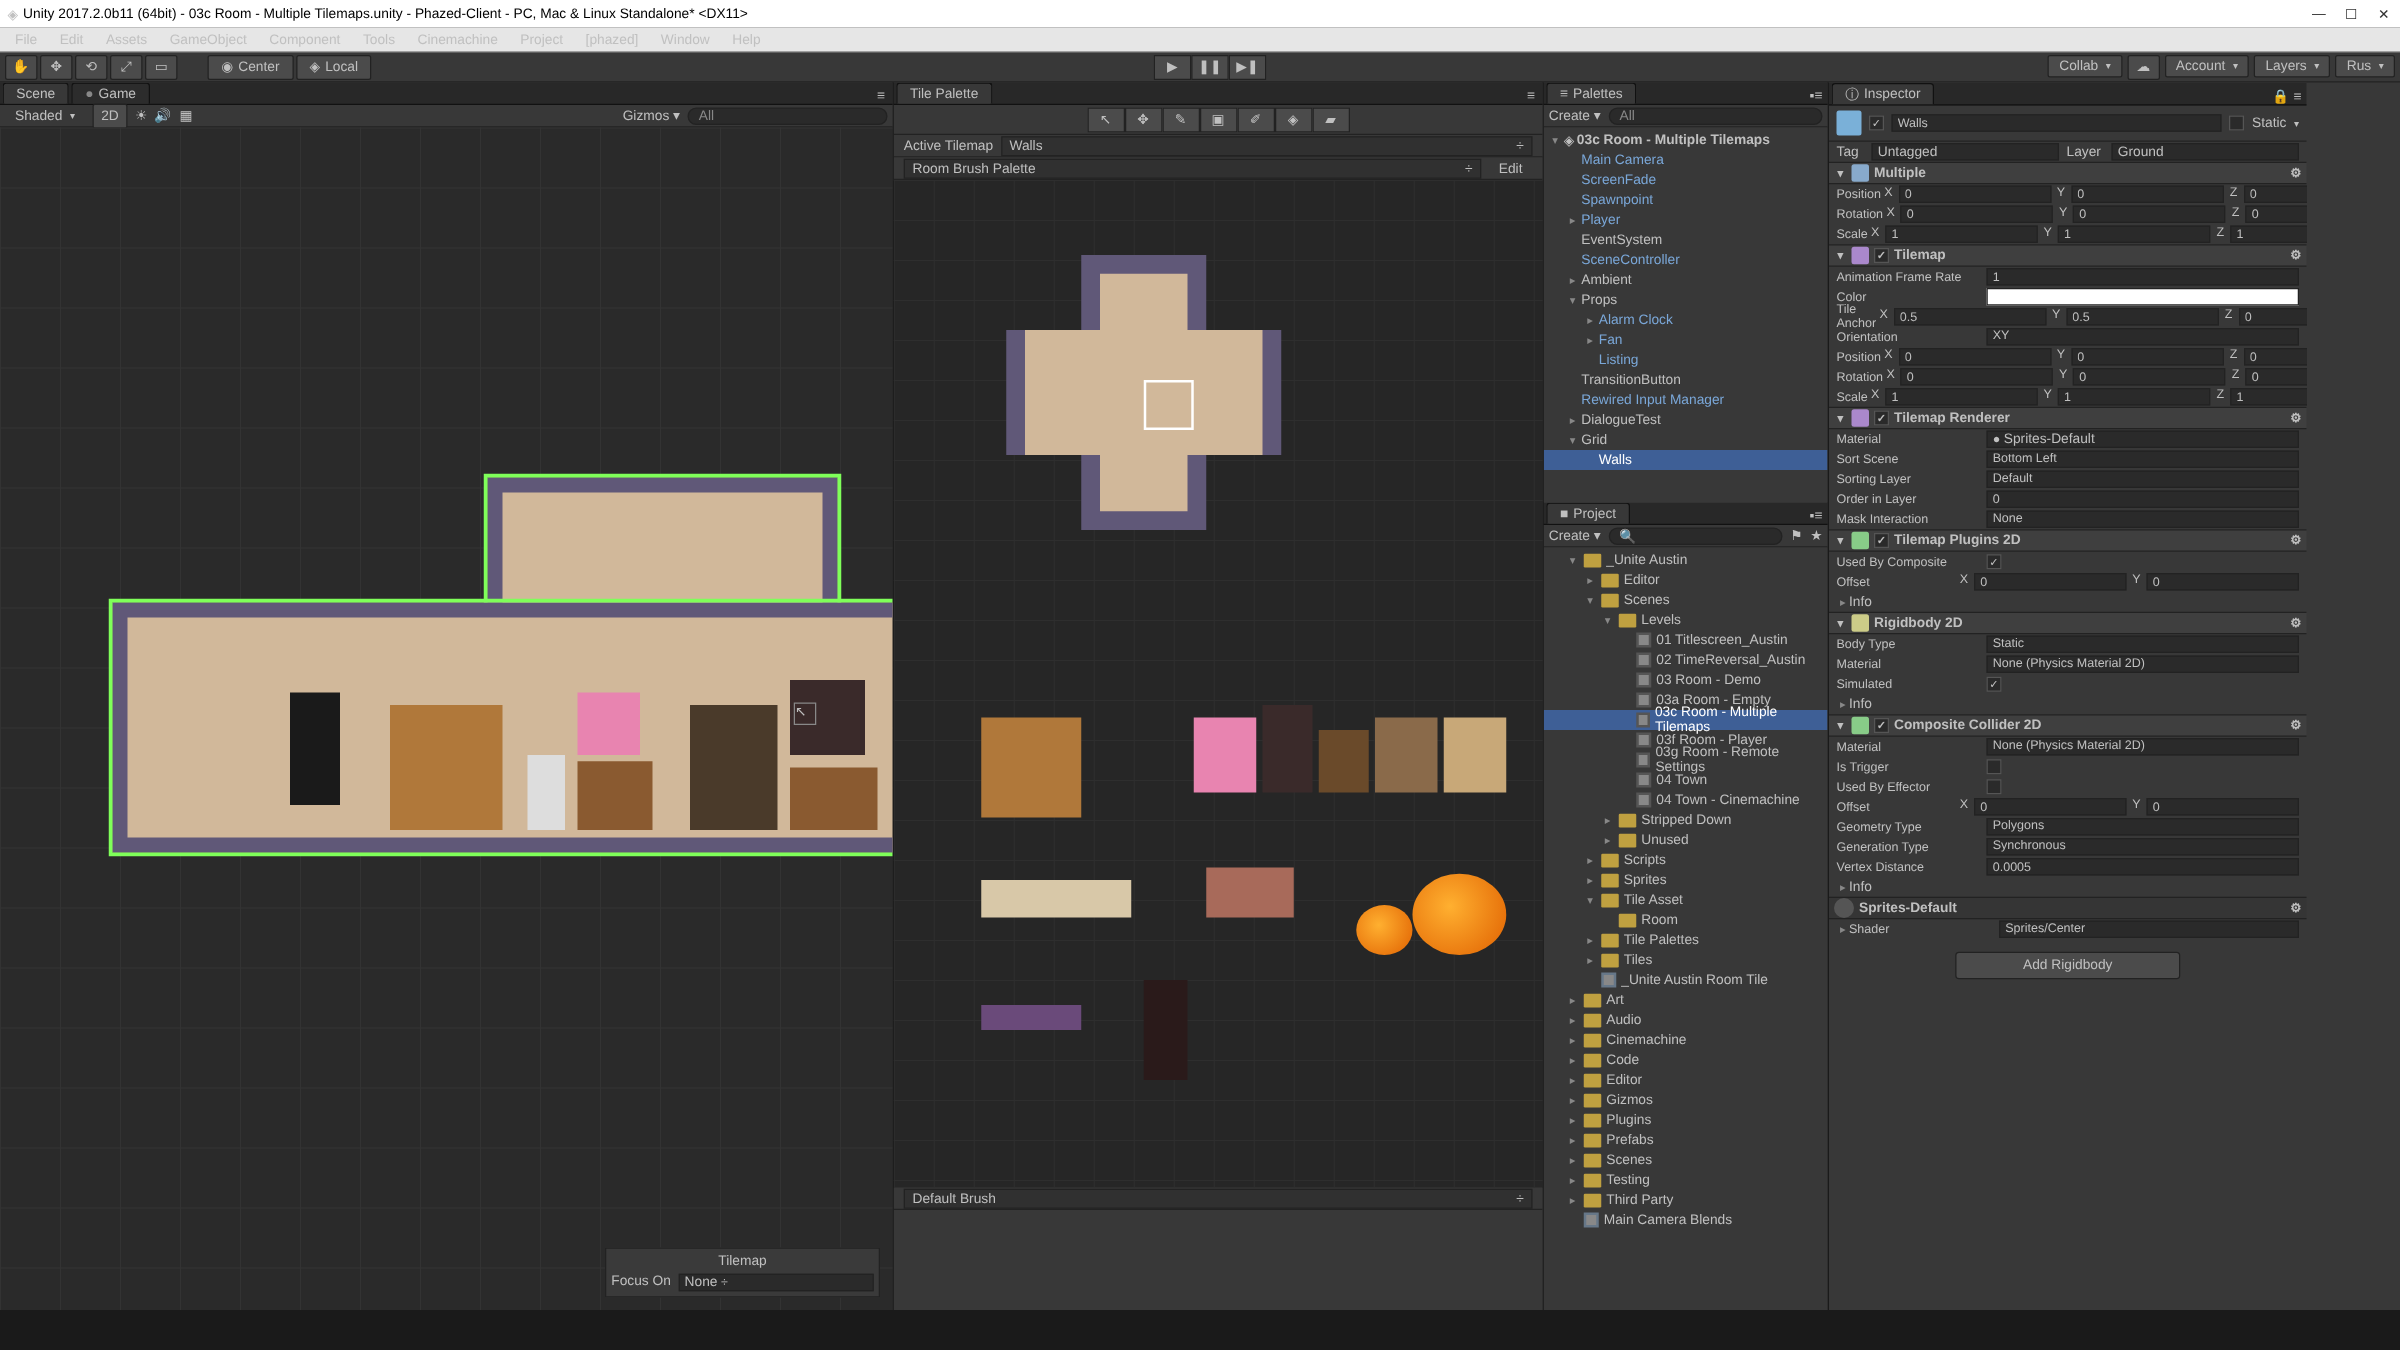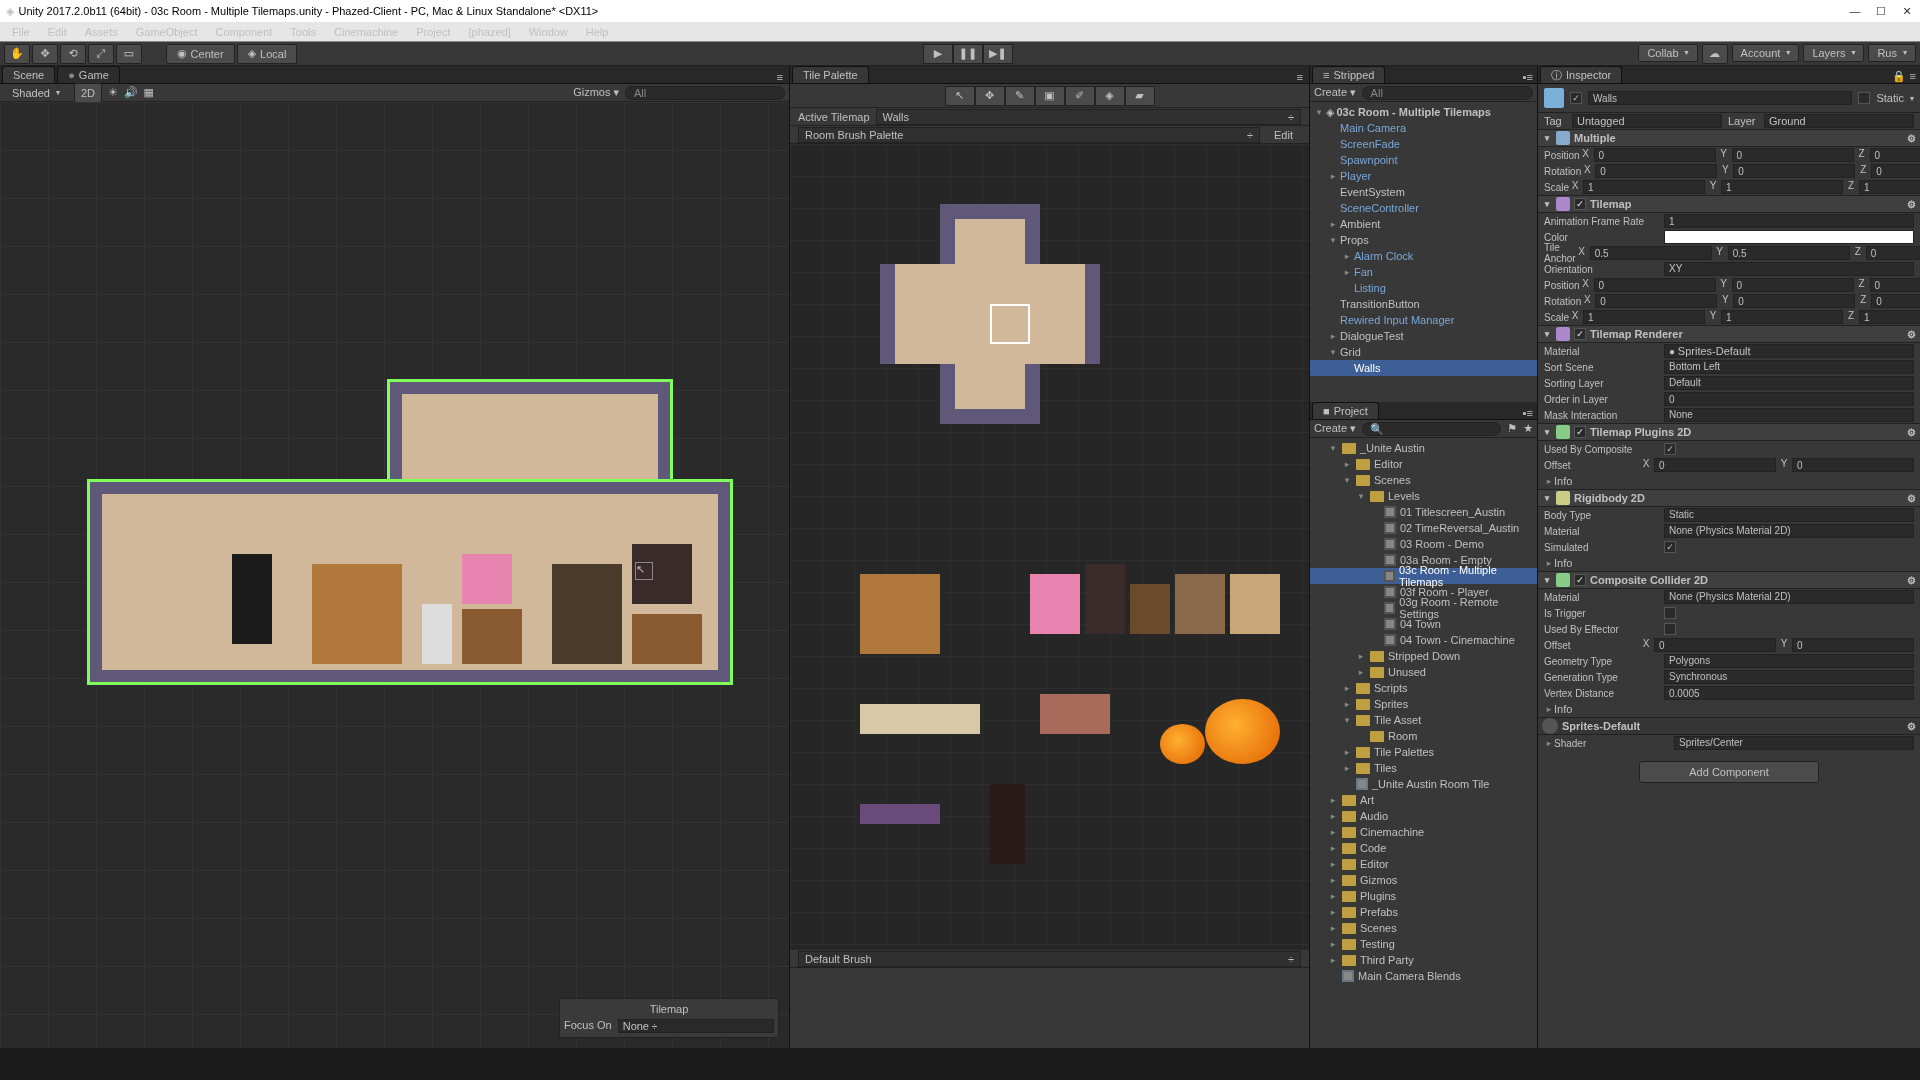--- a/index.html
+++ b/index.html
@@ -131,21 +131,21 @@
         <span>Layers</span>
       </span>
     <span class="dropdown">
         <span>Rus</span>
       </span>
   </div>
 </div>
 
 <div class="main">
 
-  <div class="panel" style="width:790px">
+  <div class="panel" style="width:715px">
     <div class="tabrow">
       <div class="tab">
           <span>Scene</span>
         </div>
       <div class="tab inactive">● <span>Game</span></div>
       <span class="spacer"></span>
       <span style="padding:0 6px">≡</span>
     </div>
     <div class="panel-toolbar">
       <span class="dropdown" style="border:none;background:none">
@@ -242,21 +242,21 @@
       <span class="pal-field">
           <span>Default Brush</span>
           <span>÷</span>
         </span>
     </div>
     <div style="height:80px;background:#383838"></div>
   </div>
 
   <div class="panel" style="width:228px">
     <div class="tabrow">
-      <div class="tab">≡ <span>Stripped</span></div>
+      <div class="tab">≡ <span>Palettes</span></div>
       <span class="spacer"></span>
         <span style="padding:0 4px">▪≡</span>
     </div>
     <div class="panel-toolbar">
       <span><span>Create</span> ▾</span>
       <span class="search-input"><span class="dim">All</span></span>
     </div>
     <div class="panel-body" style="background:#383838;overflow-y:auto;flex:0 0 300px">
       <div class="tree" id="hierarchy-tree">
         <div class="tree-row"><span class="fold">▾</span>◈ <b>03c Room - Multiple Tilemaps</b></div>
@@ -587,18 +587,18 @@
         <span>Sprites-Default</span>
         <span class="spacer"></span>
         <span class="cog">⚙</span>
       </div>
     <div class="ins-row dim">
         <span class="fold">▸</span>
         <span class="ins-label">Shader</span>
         <span class="ins-input">Sprites/Center</span>
       </div>
 
-    <div class="add-comp">Add Component</div>
+    <div class="add-comp">Add Rigidbody</div>
   </div>
 
 </div>
 
 <div class="taskbar"></div>
 
 </body></html>

